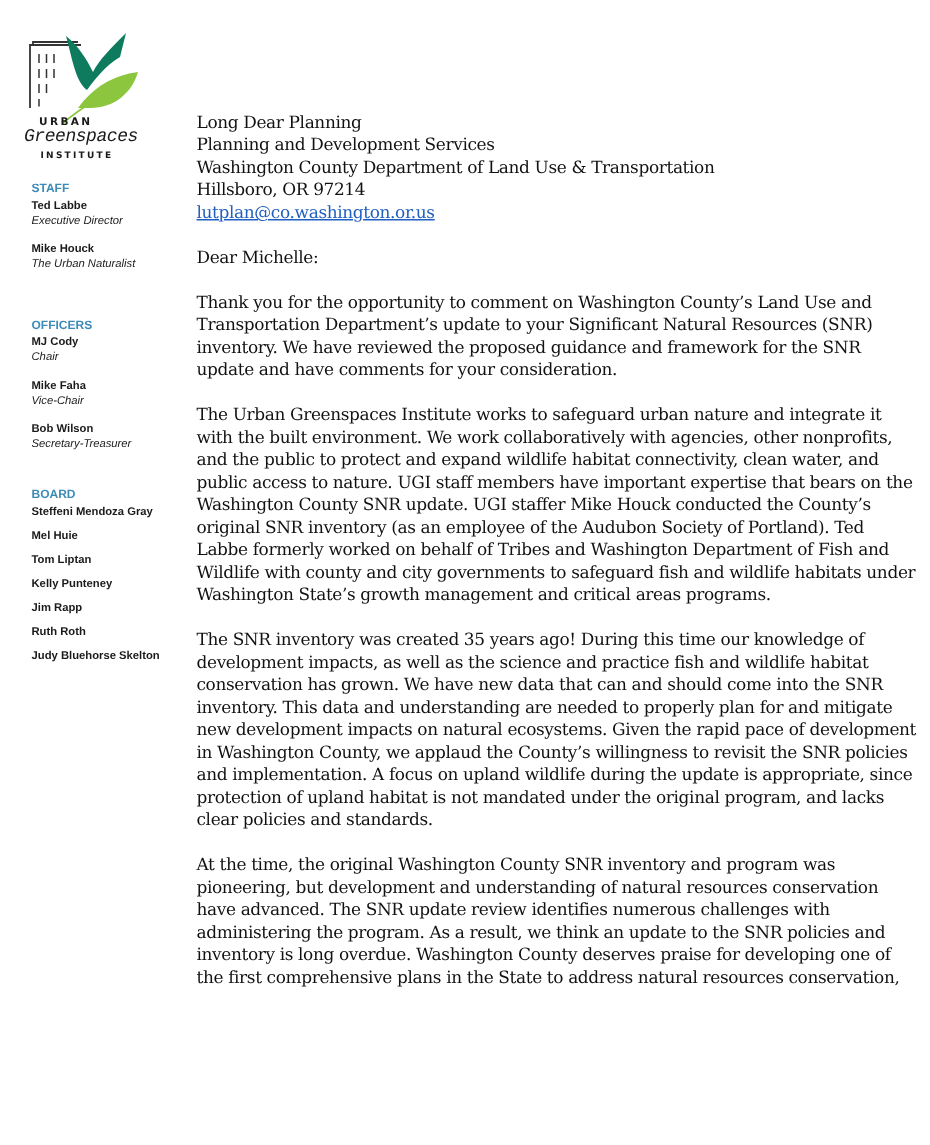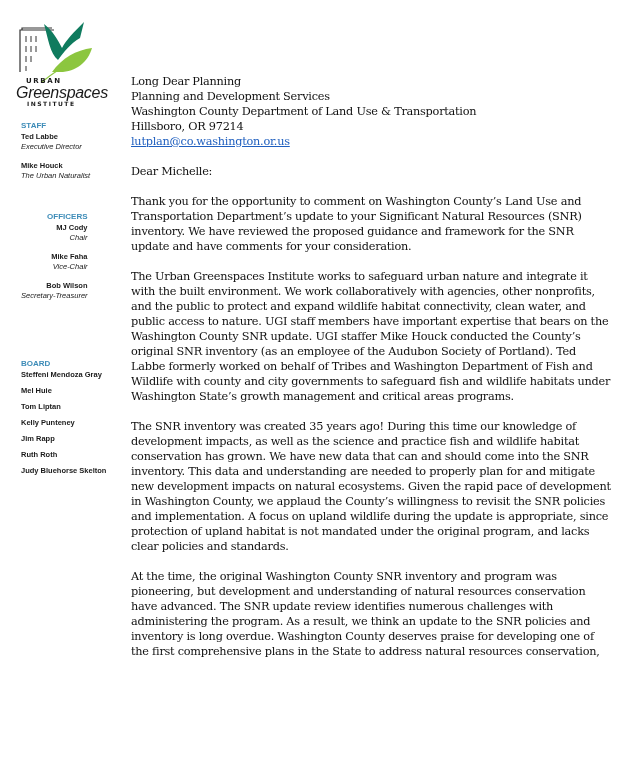--- a/index.html
+++ b/index.html
@@ -1,20 +1,20 @@
 <!DOCTYPE html>
 <html><head>
 <meta charset="utf-8">
 <style>
   html, body { margin: 0; padding: 0; background: #ffffff; }
   body { width: 620px; height: 763px; position: relative; overflow: hidden; }
   .sidebar { position: absolute; left: 0; top: 0; width: 125px; height: 643px; }
   .logo { position: absolute; left: 14px; top: 10px; width: 80px; height: 100px; }
   .logo-word1 { position: absolute; left: 26px; top: 77px; font-family: "DejaVu Sans", sans-serif; font-weight: bold; font-size: 7px; letter-spacing: 1.6px; color: #1a1a1a; }
-  .logo-word2 { position: absolute; left: 16px; top: 84px; font-family: Liberation Sans, sans-serif; font-style: italic; font-size: 16px; color: #1a1a1a; letter-spacing: -0.3px; }
+  .logo-word2 { position: absolute; left: 16px; top: 84px; font-family: Liberation Mono, monospace; font-style: italic; font-size: 12px; color: #1a1a1a; letter-spacing: -0.3px; }
   .logo-word3 { position: absolute; left: 27px; top: 100px; font-family: "DejaVu Sans", sans-serif; font-weight: bold; font-size: 6px; letter-spacing: 1.5px; color: #1a1a1a; }
   .side-sec { position: absolute; left: 21px; font-family: "Liberation Sans", sans-serif; font-size: 7.5px; line-height: 10px; color: #1a1a1a; }
   .side-head { color: #3d8cb8; font-weight: bold; font-size: 8px; margin-bottom: 1px; }
   .side-name { font-weight: bold; }
   .side-role { font-style: italic; }
   .side-gap { height: 9px; }
   .board-item { font-weight: bold; height: 16px; }
   .letter { position: absolute; left: 131px; top: 74px; width: 480px; font-family: "DejaVu Serif", serif; font-size: 11.3px; line-height: 15px; color: #111; letter-spacing: -0.25px; }
   .letter p { margin: 0; }
   .addr-line { white-space: nowrap; }
@@ -50,33 +50,33 @@
 
   <div class="side-sec" style="top:121px;">
     <div class="side-head">STAFF</div>
     <div class="side-name">Ted Labbe</div>
     <div class="side-role">Executive Director</div>
     <div class="side-gap"></div>
     <div class="side-name">Mike Houck</div>
     <div class="side-role">The Urban Naturalist</div>
   </div>
 
-  <div class="side-sec" style="top:212px;text-align:right;">
+  <div class="side-sec" style="top:212px;">
     <div class="side-head">OFFICERS</div>
     <div class="side-name">MJ Cody</div>
     <div class="side-role">Chair</div>
     <div class="side-gap"></div>
     <div class="side-name">Mike Faha</div>
     <div class="side-role">Vice-Chair</div>
     <div class="side-gap"></div>
     <div class="side-name">Bob Wilson</div>
     <div class="side-role">Secretary-Treasurer</div>
   </div>
 
-  <div class="side-sec" style="top:325px;margin-top:34px;">
+  <div class="side-sec" style="top:325px;">
     <div class="side-head">BOARD</div>
     <div class="board-item">Steffeni Mendoza Gray</div>
     <div class="board-item">Mel Huie</div>
     <div class="board-item">Tom Liptan</div>
     <div class="board-item">Kelly Punteney</div>
     <div class="board-item">Jim Rapp</div>
     <div class="board-item">Ruth Roth</div>
     <div class="board-item">Judy Bluehorse Skelton</div>
   </div>
 </div>

